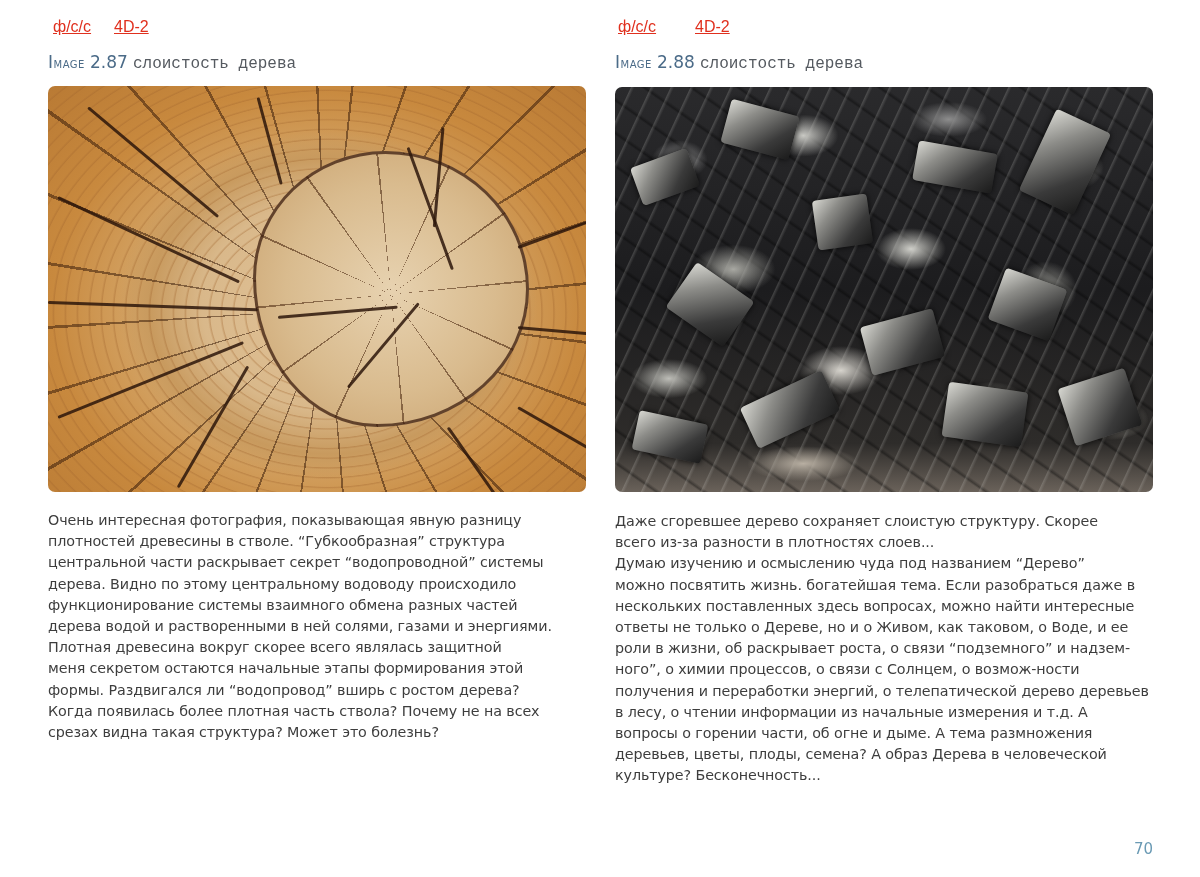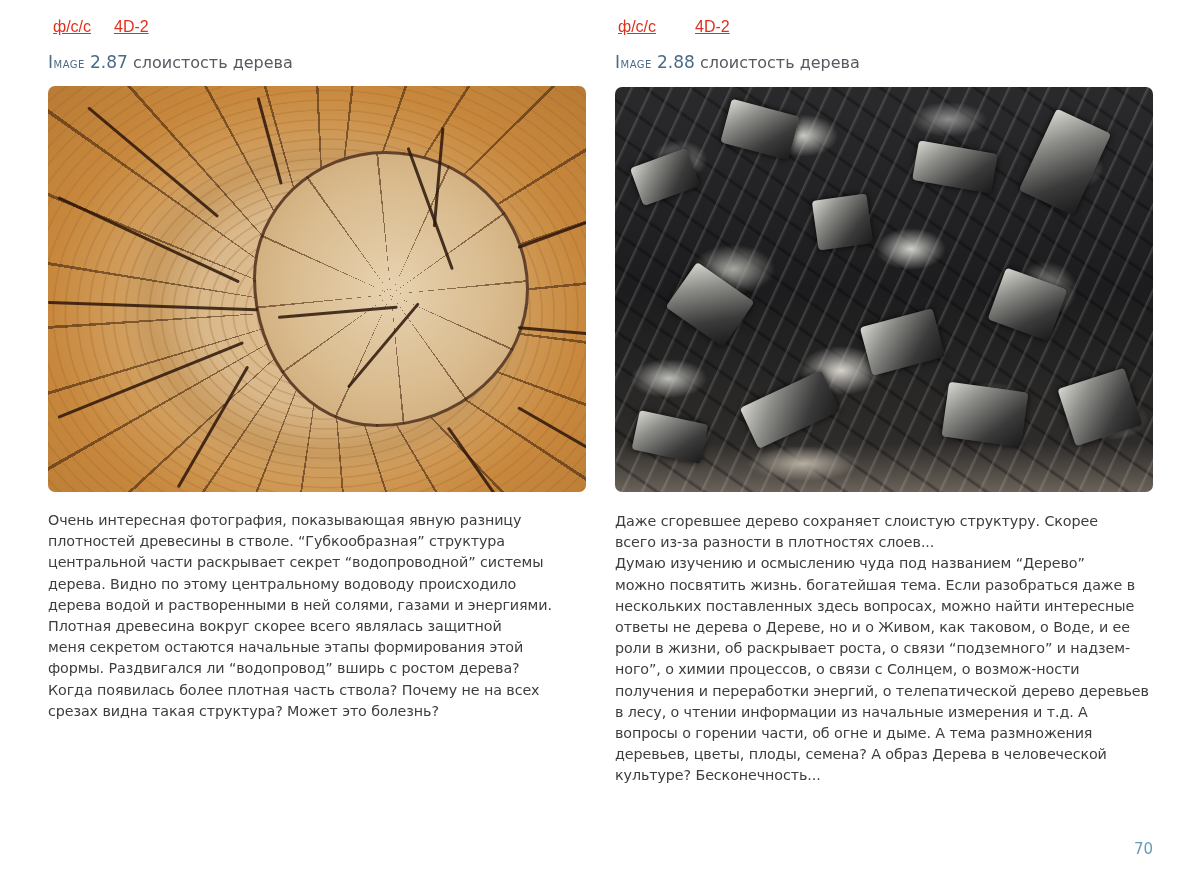--- a/index.html
+++ b/index.html
@@ -60,20 +60,21 @@
     .caption .cap-word .sc {
       font-size: 10px;
     }
     .caption .cap-num {
       color: #4b6b88;
       font-size: 17px;
     }
     .caption .cap-text {
       color: #555a60;
       font-size: 16px;
+      font-family: Liberation Mono, monospace;
     }
 
     .photo {
       position: absolute;
       top: 86px;
       left: 0;
       width: 538px;
       height: 406px;
       border-radius: 7px;
       overflow: hidden;
@@ -207,20 +208,21 @@
     <div class="wood-crack" style="left:470px;top:240px;width:100px;transform:rotate(5deg);"></div>
     <div class="wood-crack" style="left:400px;top:340px;width:110px;transform:rotate(55deg);"></div>
     <div class="wood-crack" style="left:210px;top:10px;width:90px;transform:rotate(75deg);"></div>
   </div>
 
   <div class="body-text">
     <span class="line">Очень интересная фотография, показывающая явную разницу</span>
     <span class="line">плотностей древесины в стволе. “Губкообразная” структура</span>
     <span class="line">центральной части раскрывает секрет “водопроводной” системы</span>
     <span class="line">дерева. Видно по этому центральному водоводу происходило</span>
+    <span class="line">функционирование системы взаимного обмена разных частей</span>
     <span class="line">дерева водой и растворенными в ней солями, газами  и энергиями.</span>
     <span class="line">Плотная древесина вокруг скорее всего являлась защитной</span>
     <span class="line">меня секретом остаются начальные этапы формирования этой</span>
     <span class="line">формы. Раздвигался ли “водопровод” вширь с ростом дерева?</span>
     <span class="line">Когда появилась более плотная часть ствола? Почему не на всех</span>
     <span class="line">срезах видна такая структура? Может это болезнь?</span>
   </div>
 </div>
 
 <div class="column col-right">
@@ -249,21 +251,21 @@
     <div class="coal-chunk" style="left:450px;top:290px;width:70px;height:60px;transform:rotate(-18deg);"></div>
     <div class="coal-chunk" style="left:20px;top:330px;width:70px;height:40px;transform:rotate(12deg);"></div>
   </div>
 
   <div class="body-text">
     <span class="line">Даже сгоревшее дерево сохраняет слоистую структуру. Скорее</span>
     <span class="line">всего из-за разности в плотностях слоев...</span>
     <span class="line">Думаю изучению и осмыслению чуда под названием “Дерево”</span>
     <span class="line">можно посвятить жизнь. богатейшая тема. Если разобраться даже в</span>
     <span class="line">нескольких поставленных здесь вопросах, можно найти интересные</span>
-    <span class="line">ответы не дерева о Дереве, но и о Живом, как таковом, о Воде, и ее</span>
+    <span class="line">ответы не только о Дереве, но и о Живом, как таковом, о Воде, и ее</span>
     <span class="line">роли в жизни, об раскрывает роста, о связи “подземного” и надзем-</span>
     <span class="line">ного”, о химии процессов, о связи с Солнцем, о возмож-ности</span>
     <span class="line">получения и переработки энергий, о телепатической дерево деревьев</span>
     <span class="line">в лесу, о чтении информации из начальные измерения и т.д. А</span>
     <span class="line">вопросы о горении части, об огне и дыме. А тема размножения</span>
     <span class="line">деревьев, цветы, плоды, семена? А образ Дерева в человеческой</span>
     <span class="line">культуре? Бесконечность...</span>
   </div>
 </div>
 

